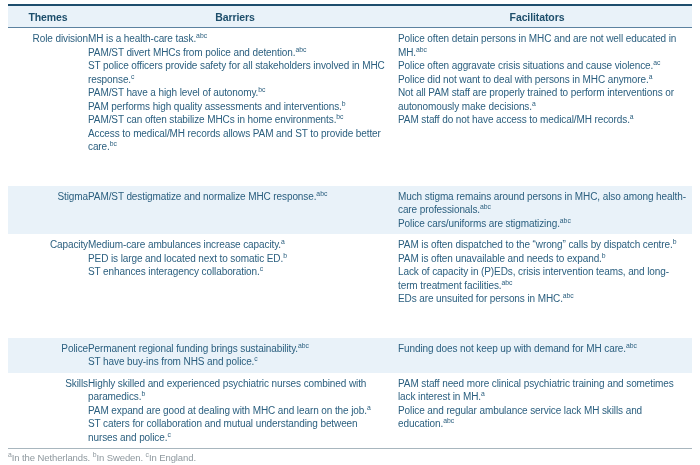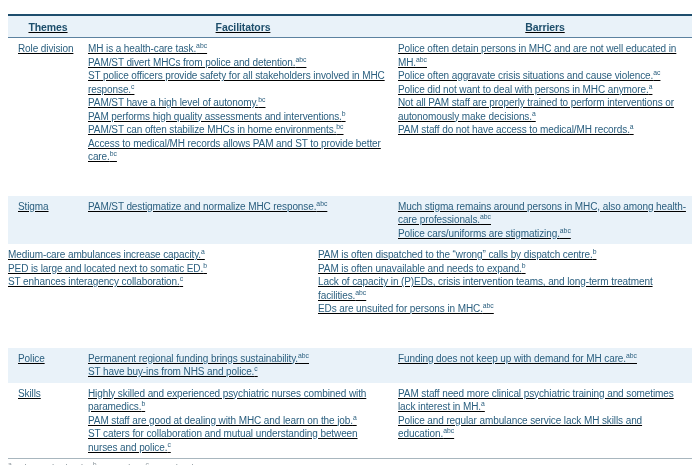--- a/index.html
+++ b/index.html
@@ -6,22 +6,21 @@
     margin: 0;
     padding: 0;
     background: #ffffff;
     width: 700px;
     font-family: "Liberation Sans", sans-serif;
   }
   .page {
     width: 700px;
     height: 465px;
     box-sizing: border-box;
-    padding: 14px 8px 0 8px;
-    text-decoration: underline;
+    padding: 4px 8px 0 8px;
   }
   .table-wrap {
     border-top: 2.5px solid #1e4e6d;
   }
   .hrow {
     display: flex;
     background: #e9f2f9;
     border-bottom: 1px solid #5c82a0;
   }
   .hcell {
@@ -39,21 +38,21 @@
   .trow { display: flex; }
   .trow.band { background: #e9f2f9; margin-top: 28px; }
   .cell {
     box-sizing: border-box;
     padding: 4px 0 4px 0;
     color: #2b5f7f;
     font-size: 10px;
     line-height: 13.5px;
     letter-spacing: -0.1px;
   }
-  .cell.c-theme { padding-left: 10px; }
+  .cell.c-theme { padding-left: 10px; text-align: right; }
   .cell.c-fac   { padding-right: 10px; }
   .cell.c-bar   { padding-right: 4px; }
   .item { margin: 0; }
   sup {
     font-size: 6.8px;
     letter-spacing: 0;
     line-height: 0;
     vertical-align: super;
   }
   .footnotes {
@@ -69,22 +68,22 @@
   .fn-line { margin: 0 0 2px 0; }
   .fn-line:last-child { margin-bottom: 0; }
 </style>
 </head>
 <body>
 
 <div class="page">
   <div class="table-wrap">
     <div class="hrow">
       <div class="hcell c-theme">Themes</div>
+      <div class="hcell c-bar">Barriers</div>
       <div class="hcell c-fac">Facilitators</div>
-      <div class="hcell c-bar">Barriers</div>
     </div>
     <div>
         <div class="trow">
           <div class="cell c-theme">Role division</div>
           <div class="cell c-fac">
             <p class="item"><span>MH is a health-care task.</span><sup>abc</sup></p>
             <p class="item"><span>PAM/ST divert MHCs from police and detention.</span><sup>abc</sup></p>
             <p class="item"><span>ST police officers provide safety for all stakeholders involved in MHC response.</span><sup>c</sup></p>
             <p class="item"><span>PAM/ST have a high level of autonomy.</span><sup>bc</sup></p>
             <p class="item"><span>PAM performs high quality assessments and interventions.</span><sup>b</sup></p>
@@ -103,20 +102,21 @@
           <div class="cell c-theme">Stigma</div>
           <div class="cell c-fac">
             <p class="item"><span>PAM/ST destigmatize and normalize MHC response.</span><sup>abc</sup></p>
           </div>
           <div class="cell c-bar">
             <p class="item"><span>Much stigma remains around persons in MHC, also among health-care professionals.</span><sup>abc</sup></p>
             <p class="item"><span>Police cars/uniforms are stigmatizing.</span><sup>abc</sup></p>
           </div>
         </div>
         <div class="trow">
+          <div class="cell c-theme">Capacity</div>
           <div class="cell c-fac">
             <p class="item"><span>Medium-care ambulances increase capacity.</span><sup>a</sup></p>
             <p class="item"><span>PED is large and located next to somatic ED.</span><sup>b</sup></p>
             <p class="item"><span>ST enhances interagency collaboration.</span><sup>c</sup></p>
           </div>
           <div class="cell c-bar">
             <p class="item"><span>PAM is often dispatched to the “wrong” calls by dispatch centre.</span><sup>b</sup></p>
             <p class="item"><span>PAM is often unavailable and needs to expand.</span><sup>b</sup></p>
             <p class="item"><span>Lack of capacity in (P)EDs, crisis intervention teams, and long-term treatment facilities.</span><sup>abc</sup></p>
             <p class="item"><span>EDs are unsuited for persons in MHC.</span><sup>abc</sup></p>
@@ -129,21 +129,21 @@
             <p class="item"><span>ST have buy-ins from NHS and police.</span><sup>c</sup></p>
           </div>
           <div class="cell c-bar">
             <p class="item"><span>Funding does not keep up with demand for MH care.</span><sup>abc</sup></p>
           </div>
         </div>
         <div class="trow">
           <div class="cell c-theme">Skills</div>
           <div class="cell c-fac">
             <p class="item"><span>Highly skilled and experienced psychiatric nurses combined with paramedics.</span><sup>b</sup></p>
-            <p class="item"><span>PAM staff are good at dealing with MHC and learn on the job.</span><sup>a</sup></p>
+            <p class="item"><span>PAM expand are good at dealing with MHC and learn on the job.</span><sup>a</sup></p>
             <p class="item"><span>ST caters for collaboration and mutual understanding between nurses and police.</span><sup>c</sup></p>
           </div>
           <div class="cell c-bar">
             <p class="item"><span>PAM staff need more clinical psychiatric training and sometimes lack interest in MH.</span><sup>a</sup></p>
             <p class="item"><span>Police and regular ambulance service lack MH skills and education.</span><sup>abc</sup></p>
           </div>
         </div>
       </div>
   </div>
   <div class="footnotes">

